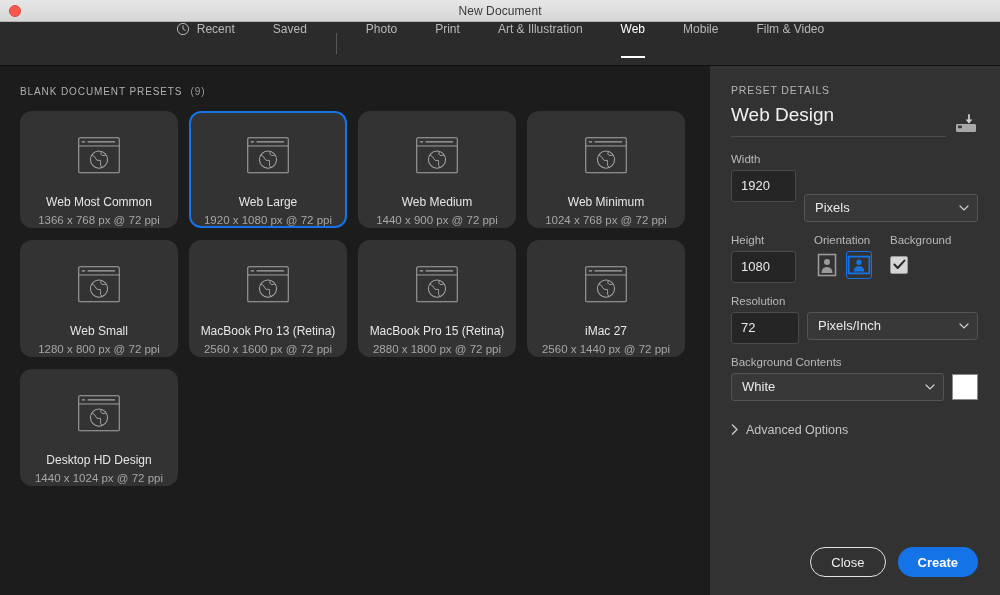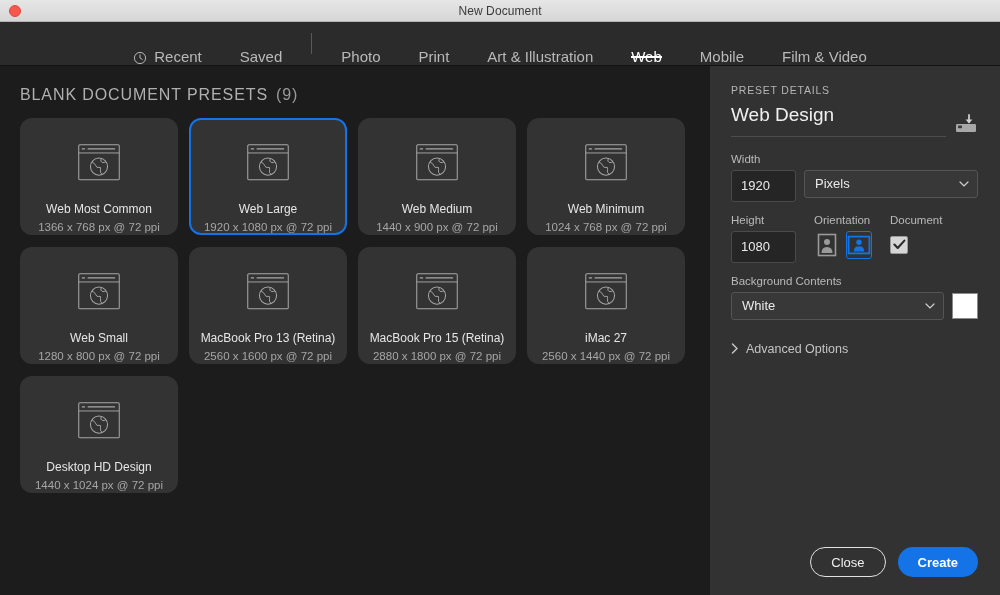--- a/index.html
+++ b/index.html
@@ -61,24 +61,24 @@
     position: relative;
     border-bottom: 1px solid #111;
   }
   .tabs {
     display: flex;
     align-items: stretch;
   }
   .tab {
     position: relative;
     display: flex;
-    align-items: flex-end;
+    align-items: flex-start;
     gap: 7px;
     padding: 0 19px;
-    font-size: 15px;
+    font-size: 12px;
     color: #b9b9b9;
     cursor: pointer;
     white-space: nowrap;
   }
   .tab.active { color: #ffffff; }
   .tab.active .tab-underline {
     position: absolute;
     left: 19px;
     right: 19px;
     bottom: 7px;
@@ -106,21 +106,21 @@
   }
 
   
   .presets-pane {
     flex: 1 1 auto;
     background: #1c1c1c;
     padding: 20px 0 0 20px;
     overflow: hidden;
   }
   .presets-header {
-    font-size: 16px;
+    font-size: 10px;
     letter-spacing: 0.9px;
     color: #b0b0b0;
     margin-bottom: 14px;
     display: flex;
     gap: 8px;
   }
   .presets-count { color: #9a9a9a; }
 
   .preset-grid {
     display: grid;
@@ -535,21 +535,21 @@
           <rect x="4" y="12.6" width="4" height="2.6" rx="0.6" fill="#3b3b3b"></rect>
           <path d="M15 2 v7 M15 2 v7" stroke="#bdbdbd" stroke-width="2" stroke-linecap="round"></path>
           <path d="M11.6 6.6 L15 10.4 L18.4 6.6 Z" fill="#d0d0d0"></path>
         </svg>
       </div>
 
       <div class="col">
         <div class="field-label">Width</div>
         <div class="row">
           <input class="txt-input" style="width: 65px;" value="1920">
-          <div class="select" style="flex:1 1 auto;">
+          <div class="select" style="flex:1 1 auto;margin-top:24px;">
             <span>Pixels</span>
             <svg class="chev" viewBox="0 0 10 6">
               <path d="M1 1 L5 5 L9 1" fill="none" stroke="#d0d0d0" stroke-width="1.2" stroke-linecap="round"></path>
             </svg>
           </div>
         </div>
       </div>
 
       <div class="row">
         <div class="col">
@@ -571,29 +571,41 @@
               <svg width="24" height="22" viewBox="0 0 24 22">
                 <rect x="1.6" y="2.6" width="20.8" height="16.8" fill="none" stroke="#1473e6" stroke-width="1.8"></rect>
                 <circle cx="12" cy="8.3" r="2.7" fill="#1473e6"></circle>
                 <path d="M6.8 17.6 q0 -5.3 5.2 -5.3 q5.2 0 5.2 5.3 Z" fill="#1473e6"></path>
               </svg>
             </div>
           </div>
         </div>
 
         <div class="col" style="margin-left:10px">
-          <div class="field-label">Document</div>
+          <div class="field-label">Background</div>
           <div class="artboard-check">
             <svg width="13" height="11" viewBox="0 0 13 11">
               <path d="M1.4 5.6 L4.7 9 L11.4 1.6" fill="none" stroke="#2b2b2b" stroke-width="2.1" stroke-linecap="round" stroke-linejoin="round"></path>
             </svg>
           </div>
         </div>
       </div>
 
+      <div class="col">
+        <div class="field-label">Resolution</div>
+        <div class="row">
+          <input class="txt-input" style="width: 68px;" value="72">
+          <div class="select" style="flex:1 1 auto;">
+            <span>Pixels/Inch</span>
+            <svg class="chev" viewBox="0 0 10 6">
+              <path d="M1 1 L5 5 L9 1" fill="none" stroke="#d0d0d0" stroke-width="1.2" stroke-linecap="round"></path>
+            </svg>
+          </div>
+        </div>
+      </div>
 
       <div class="col">
       </div>
 
       <div class="col">
         <div class="field-label">Background Contents</div>
         <div class="row">
           <div class="select" style="flex:1 1 auto;">
             <span>White</span>
             <svg class="chev" viewBox="0 0 10 6">

